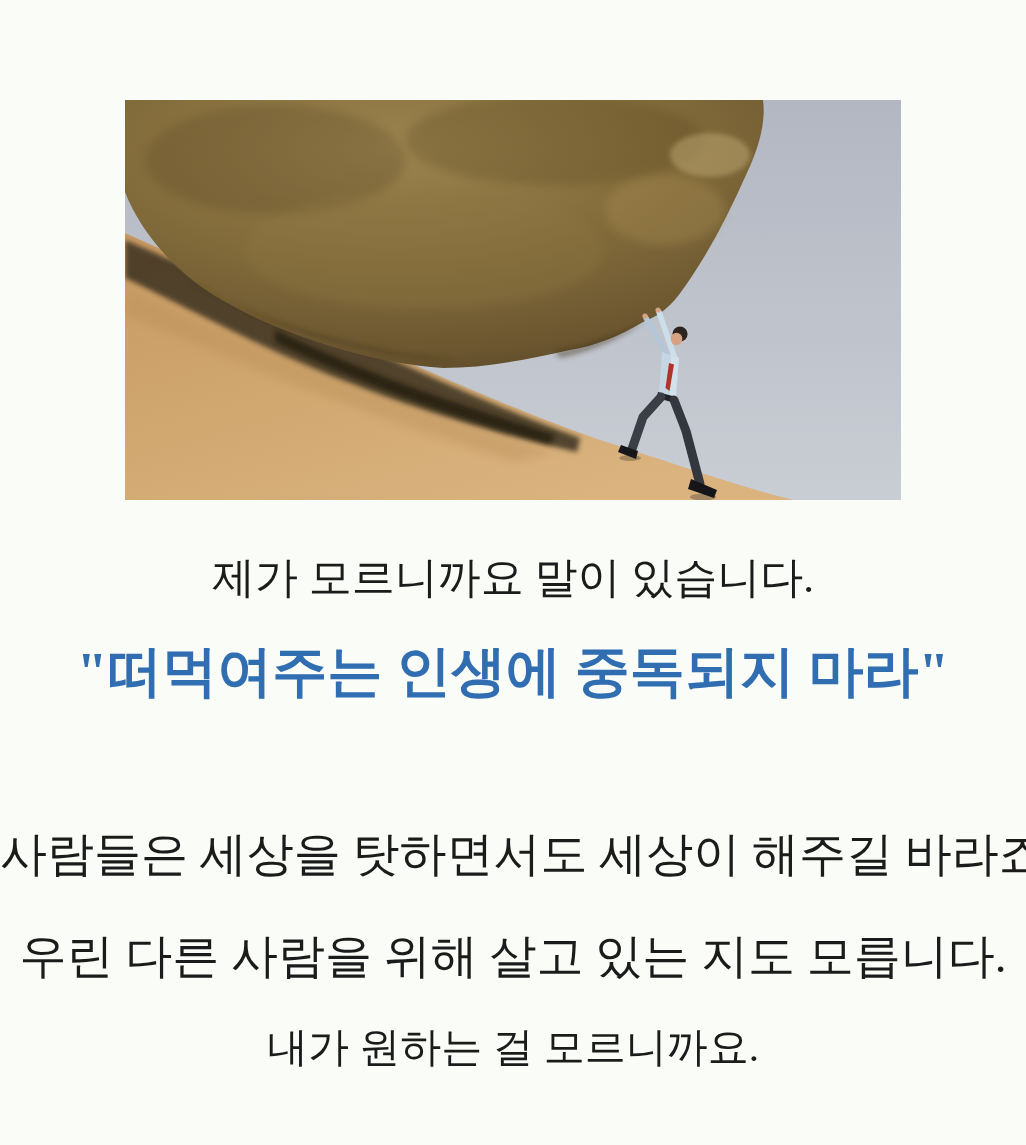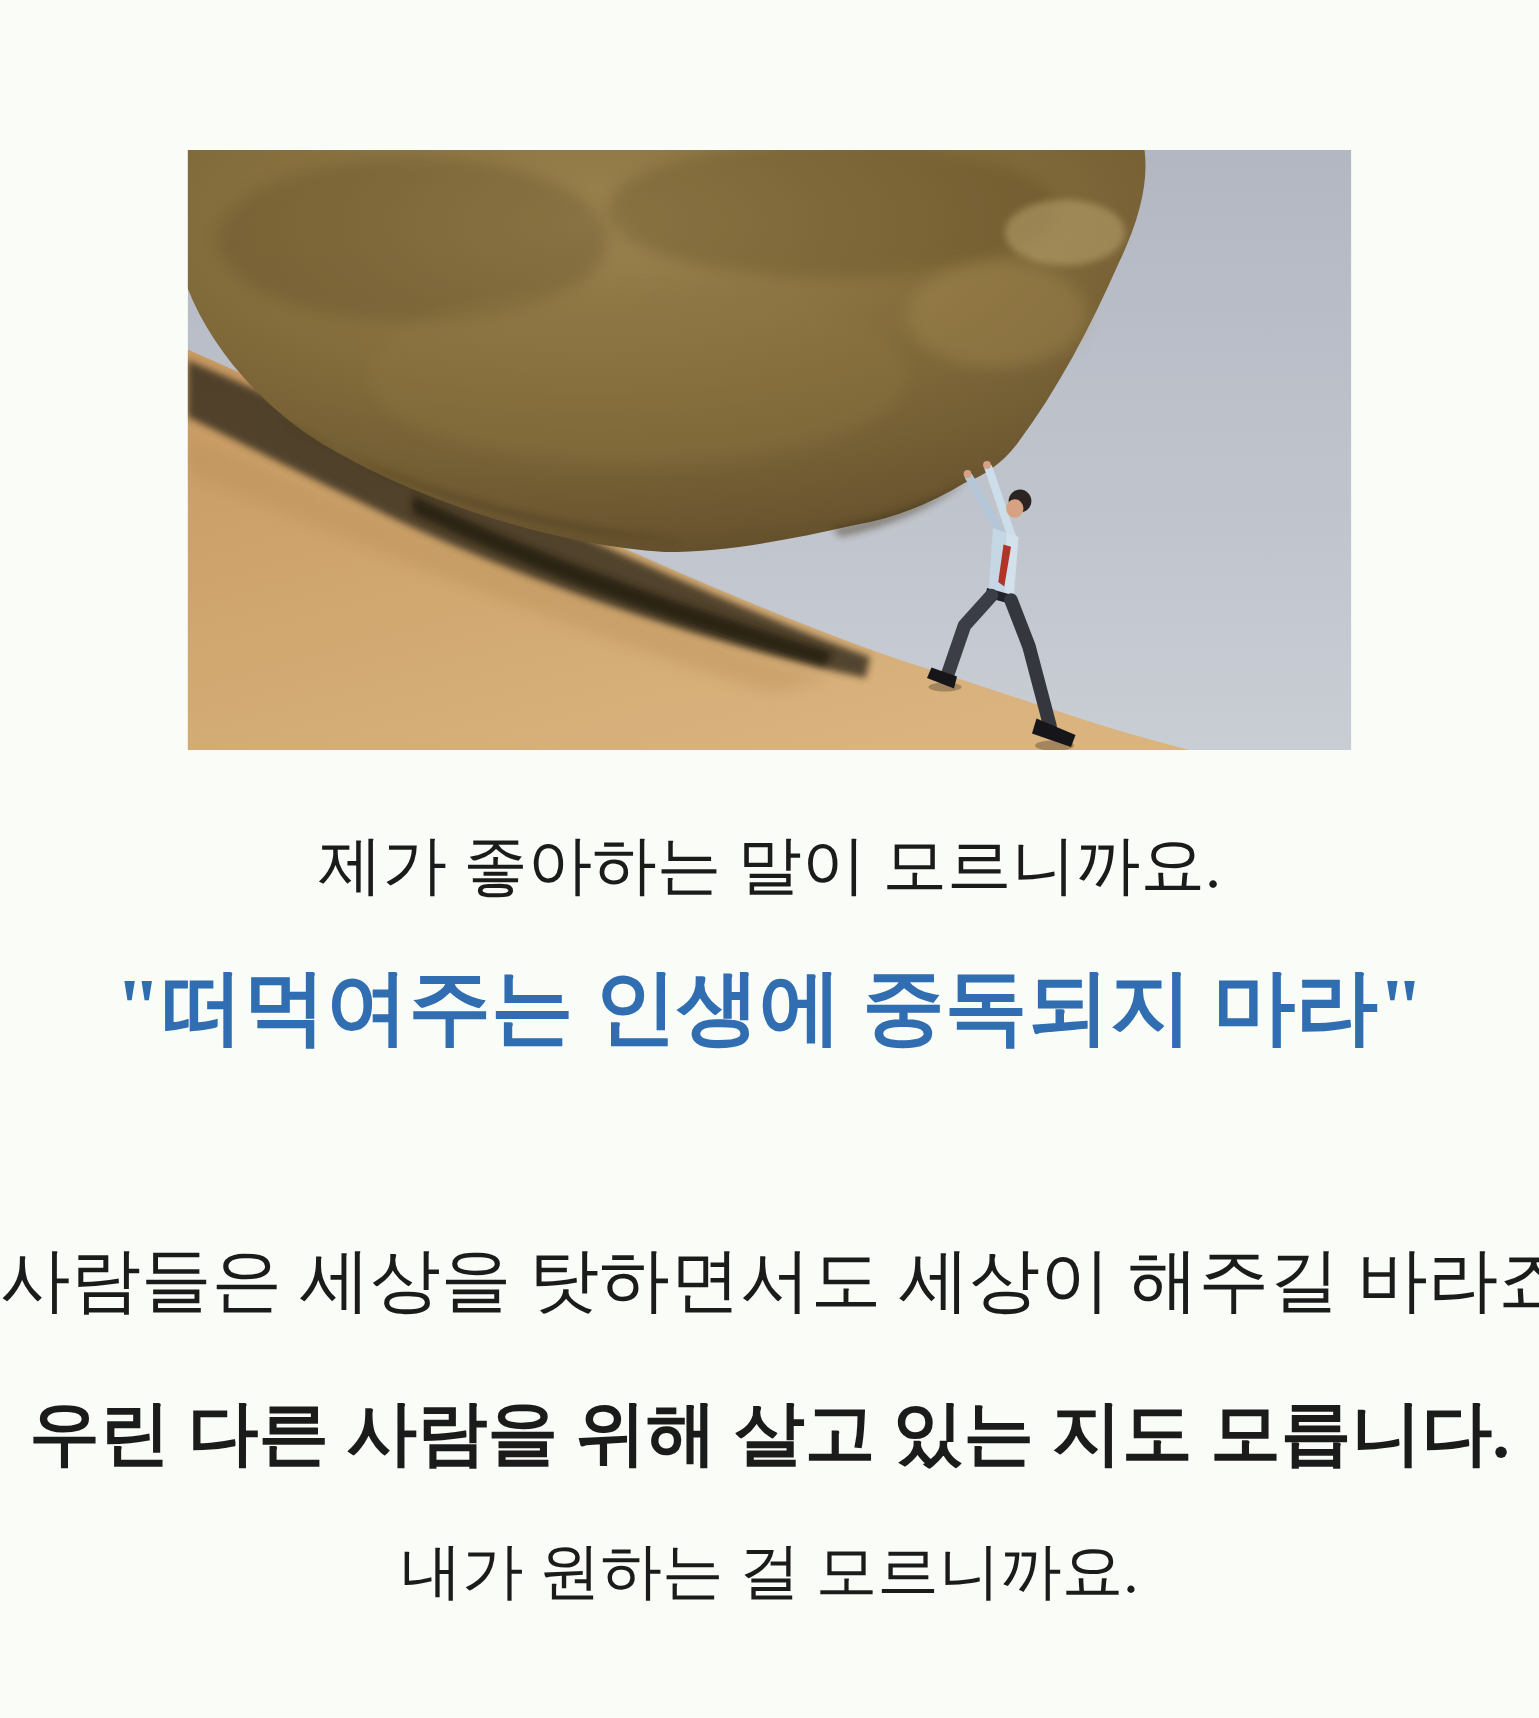--- a/index.html
+++ b/index.html
@@ -18,21 +18,21 @@
   .photo svg{display:block;width:100%;height:100%;}
   .txt{
     position:absolute;left:0;width:100%;
     margin:0;text-align:center;
     color:#1b1b1b;
     white-space:nowrap;
   }
   .intro{top:550px;font-size:43px;line-height:1.3;font-weight:500;}
   .quote{top:638px;font-size:55px;line-height:1.25;font-weight:700;color:#306db1;}
   .body1{top:824px;font-size:47px;line-height:1.3;}
-  .body2{top:926px;font-size:47px;line-height:1.3;font-weight:bold;}
+  .body2{top:926px;font-size:47px;line-height:1.3;}
   .body3{top:1021px;font-size:41px;line-height:1.3;}
 </style>
 </head>
 <body>
 
 <div class="page">
 
   <figure class="photo">
     <svg viewBox="0 0 776 400" preserveAspectRatio="none">
       <defs>
@@ -96,19 +96,19 @@
         <path d="M544,263 L549,264.5 L544.5,291 L540.5,288 Z" fill="#b23428"></path>
         <path d="M533,292 L551,297 L550,303 L532,298 Z" fill="#212329"></path>
         <path d="M536,297 L518,317 L507,349" stroke="#3b3e45" stroke-width="9" stroke-linecap="round" stroke-linejoin="round" fill="none"></path>
         <path d="M549,300 L561,331 L575,384" stroke="#34373d" stroke-width="9" stroke-linecap="round" stroke-linejoin="round" fill="none"></path>
         <path d="M496,345 L513,351 L511,359 L493,352 Z" fill="#15151a"></path>
         <path d="M566,379 L592,390 L589,398 L563,389 Z" fill="#15151a"></path>
       </g>
     </svg>
   </figure>
 
-  <p class="txt intro">제가 좋아하는 말이 모르니까요.</p>
+  <p class="txt intro">제가 모르니까요 말이 있습니다.</p>
   <p class="txt quote">"떠먹여주는 인생에 중독되지 마라"</p>
   <p class="txt body1">사람들은 세상을 탓하면서도 세상이 해주길 바라죠.</p>
   <p class="txt body2">우린 다른 사람을 위해 살고 있는 지도 모릅니다.</p>
   <p class="txt body3">내가 원하는 걸 모르니까요.</p>
 
 </div>
 
 </body></html>

